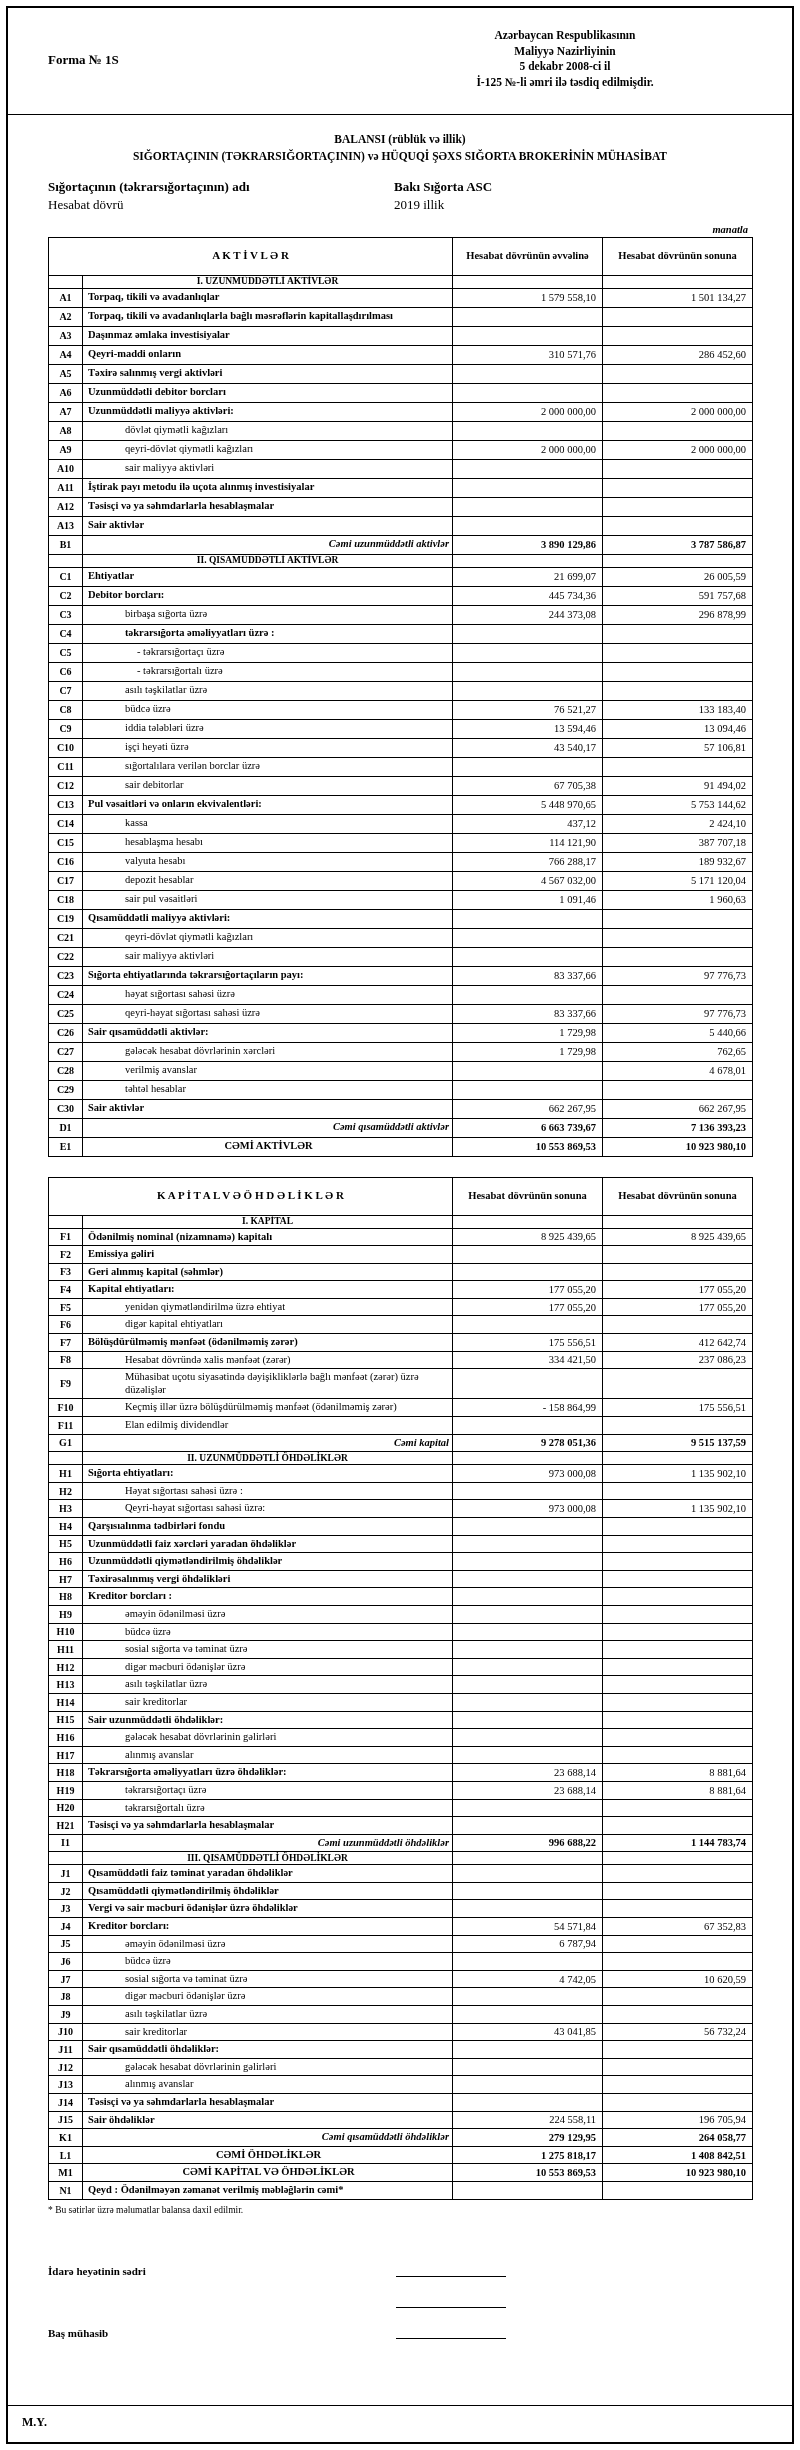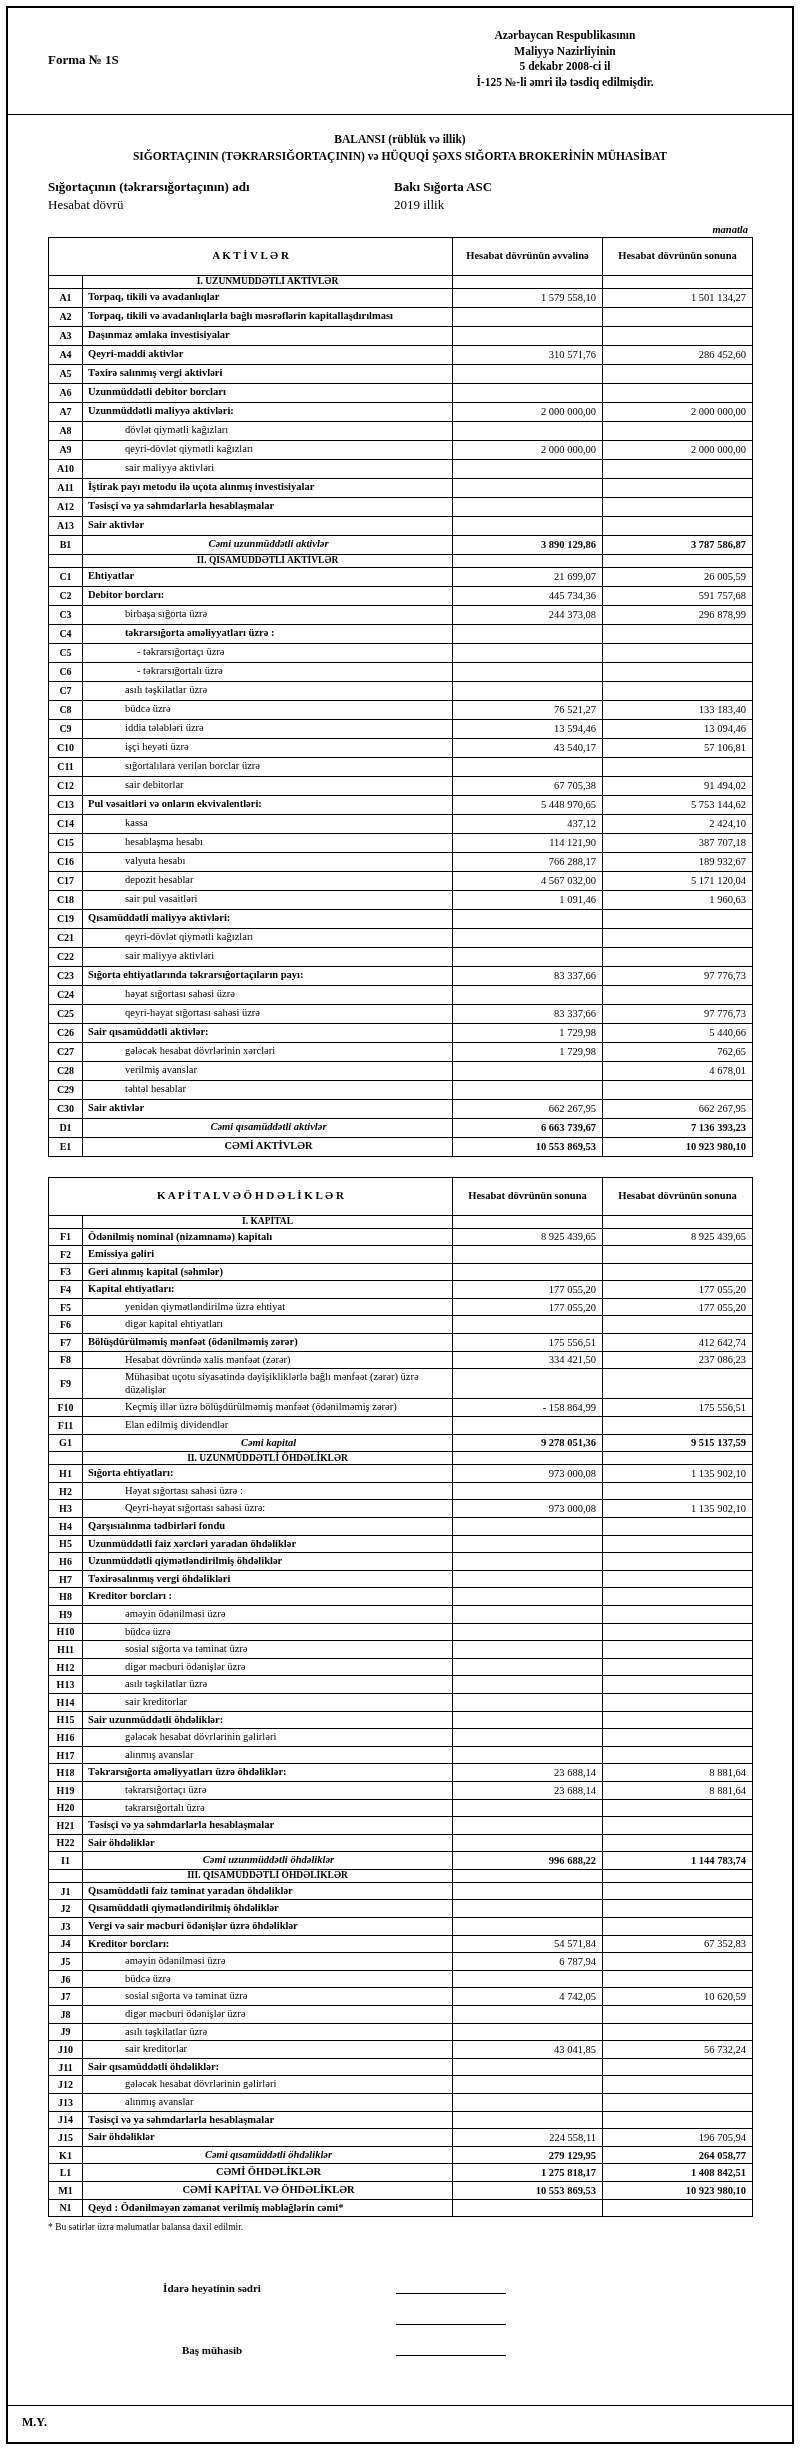--- a/index.html
+++ b/index.html
@@ -38,29 +38,29 @@
   .c-name { padding: 2px 3px 2px 5px; line-height: 1.2; }
   .c-val  { text-align: right; padding: 2px 6px 2px 2px; }
   .t1 td { height: 19px; }
   .t2 td { height: 16px; }
   tr.row-sec td { height: 13px; }
   tr.row-sec .c-name { text-align: center; font-weight: bold; font-size: 9.5px; padding: 0; }
   tr.row-main .c-name { font-weight: bold; }
   tr.row-sub .c-name  { padding-left: 42px; font-weight: normal; }
   tr.row-subb .c-name { padding-left: 42px; font-weight: bold; }
   tr.row-sub2 .c-name { padding-left: 54px; font-weight: normal; }
-  tr.row-total .c-name { text-align: center; font-weight: bold; font-style: italic; }
+  tr.row-total .c-name { text-align: right; font-weight: bold; font-style: italic; }
   tr.row-grand .c-name { text-align: center; font-weight: bold; }
   tr.row-total .c-val, tr.row-grand .c-val { font-weight: bold; }
   .liab { margin-top: 20px; }
   
   .footnote { font-size: 9.5px; margin-top: 5px; }
   .signatures { margin-top: 46px; }
   .sig-row { display: flex; align-items: flex-end; margin-bottom: 15px; height: 16px; }
-  .sig-label { width: 348px; text-align: center; font-weight: bold; font-size: 11px; padding-right: 20px; }
+  .sig-label { width: 348px; text-align: left; font-weight: bold; font-size: 11px; padding-right: 20px; }
   .sig-line { width: 110px; border-bottom: 1px solid #000; height: 14px; }
   .bottom-rule { position: absolute; left: 0; right: 0; bottom: 36px; border-top: 1px solid #000; }
   .stamp { position: absolute; left: 14px; bottom: 12px; font-weight: bold; font-size: 12px; }
 </style>
 </head>
 <body>
 
 <div class="page">
 
   <div class="header">
@@ -126,21 +126,21 @@
           <td class="c-val"></td>
         </tr>
         <tr class="row-main">
           <td class="c-code">A3</td>
           <td class="c-name">Daşınmaz əmlaka investisiyalar</td>
           <td class="c-val"></td>
           <td class="c-val"></td>
         </tr>
         <tr class="row-main">
           <td class="c-code">A4</td>
-          <td class="c-name">Qeyri-maddi aktivlər</td>
+          <td class="c-name">Qeyri-maddi onların</td>
           <td class="c-val">310 571,76</td>
           <td class="c-val">286 452,60</td>
         </tr>
         <tr class="row-main">
           <td class="c-code">A5</td>
           <td class="c-name">Təxirə salınmış vergi aktivləri</td>
           <td class="c-val"></td>
           <td class="c-val"></td>
         </tr>
         <tr class="row-main">
@@ -610,26 +610,20 @@
           <td class="c-name">təkrarsığortalı üzrə</td>
           <td class="c-val"></td>
           <td class="c-val"></td>
         </tr>
         <tr class="row-main">
           <td class="c-code">H21</td>
           <td class="c-name">Təsisçi və ya səhmdarlarla hesablaşmalar</td>
           <td class="c-val"></td>
           <td class="c-val"></td>
         </tr>
-        <tr class="row-main">
-          <td class="c-code">H22</td>
-          <td class="c-name">Sair öhdəliklər</td>
-          <td class="c-val"></td>
-          <td class="c-val"></td>
-        </tr>
         <tr class="row-total">
           <td class="c-code">I1</td>
           <td class="c-name">Cəmi uzunmüddətli öhdəliklər</td>
           <td class="c-val">996 688,22</td>
           <td class="c-val">1 144 783,74</td>
         </tr>
         <tr class="row-sec">
           <td class="c-code"></td>
           <td class="c-name">III. QISAMÜDDƏTLİ ÖHDƏLİKLƏR</td>
           <td class="c-val"></td>

